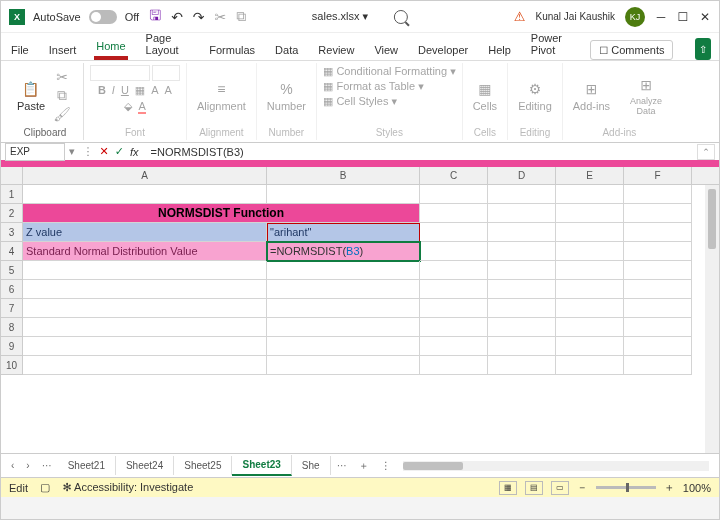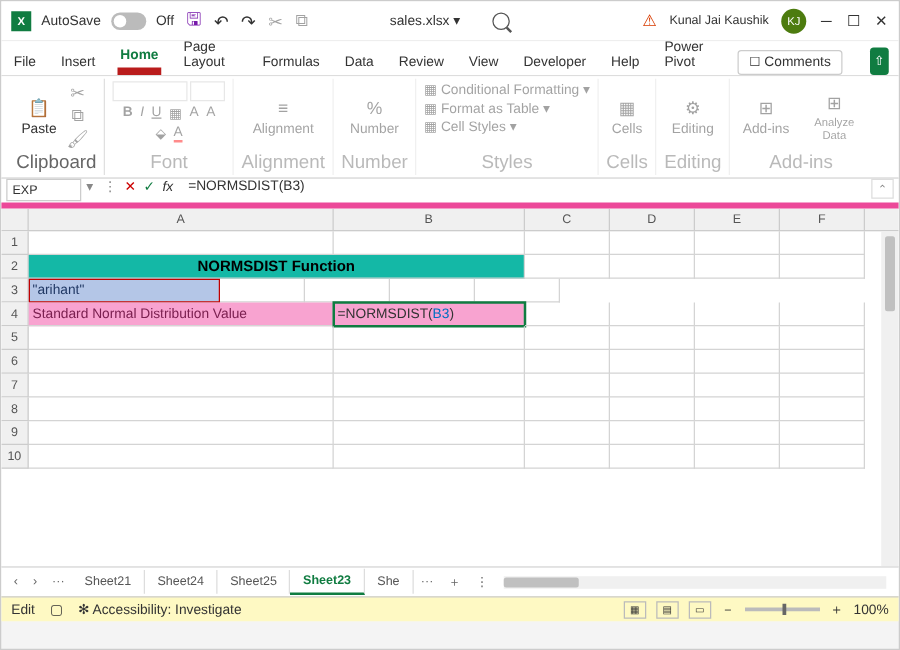--- a/index.html
+++ b/index.html
@@ -12,48 +12,48 @@
 .qat{display:flex;gap:10px;margin-left:10px;align-items:center}
 .t-center{position:absolute;left:50%;transform:translateX(-50%);display:flex;align-items:center;gap:6px}
 .t-search{width:14px;height:14px;border:1.5px solid #555;border-radius:50%;position:relative}
 .t-search::after{content:'';width:5px;height:1.5px;background:#555;position:absolute;bottom:-2px;right:-3px;transform:rotate(45deg)}
 .t-right{margin-left:auto;display:flex;align-items:center;gap:10px}
 .warn{color:#d83b01;font-size:13px}
 .avatar{width:20px;height:20px;border-radius:50%;background:#4d7c0f;color:#fff;display:flex;align-items:center;justify-content:center;font-size:9px}
 .winbtn{width:12px;height:12px;display:flex;align-items:center;justify-content:center;font-size:12px}
 .tabs{height:28px;background:#fff;display:flex;align-items:flex-end;padding:0 8px;gap:16px;border-bottom:1px solid #ddd}
 .tab{font-size:11px;color:#333;padding:4px 2px;cursor:pointer}
-.tab.active{border-bottom:6px solid #b91c1c;color:#107c41;font-weight:700}
+.tab.active{border-bottom:4px solid #b91c1c;color:#107c41;font-weight:400}
 .comments-btn{margin-left:auto;border:1px solid #ccc;padding:3px 8px;border-radius:3px;font-size:10px;display:flex;align-items:center;gap:3px}
 .share-btn{width:22px;height:22px;background:#107c41;border-radius:3px;display:flex;align-items:center;justify-content:center;margin-left:6px}
 .ribbon{height:82px;background:#fff;display:flex;border-bottom:1px solid #ccc;padding:2px 6px}
 .rgroup{display:flex;flex-direction:column;align-items:center;justify-content:space-between;padding:2px 6px;border-right:1px solid #e0e0e0}
 .rgroup:last-child{border-right:none}
 .rtop{flex:1;display:flex;align-items:center;gap:4px}
-.rlabel{font-size:15px;color:#666;padding-top:1px}
+.rlabel{font-size:10px;color:#666;padding-top:1px}
 .rbtn{display:flex;flex-direction:column;align-items:center;gap:2px;padding:2px 4px;font-size:10px}
 .rbtn svg,.rbtn .ic{width:18px;height:18px}
 .ic{display:flex;align-items:center;justify-content:center;font-size:14px}
 .small-grid{display:grid;grid-template-columns:auto auto;gap:2px 6px;font-size:10px}
 .disabled{opacity:.45}
-.fbar{height:24px;background:#fff;display:flex;align-items:flex-start;border-bottom:5px solid #ec4899;padding:0 4px;gap:4px}
+.fbar{height:24px;background:#fff;display:flex;align-items:center;border-bottom:7px solid #ec4899;padding:0 4px;gap:4px}
 .namebox{width:60px;height:18px;border:1px solid #ccc;padding:0 4px;font-size:10px;display:flex;align-items:center}
 .fx-btns{display:flex;gap:6px;align-items:center;color:#666;padding:0 4px}
 .fx-input{flex:1;font-size:11px;padding:0 4px}
 .chev{width:18px;text-align:center;color:#888;border:1px solid #ddd;height:16px;font-size:9px;line-height:14px}
 .grid-wrap{position:relative;height:286px;overflow:hidden;background:#fff}
 .colhdr{display:flex;height:18px;background:#f0f0f0;border-bottom:1px solid #ccc}
 .rowh{width:22px;background:#f0f0f0;border-right:1px solid #ccc}
 .ch{border-right:1px solid #ccc;text-align:center;font-size:10px;line-height:18px;color:#555}
 .ch.A{width:244px}.ch.B{width:153px}.ch.o{width:68px}
 .row{display:flex;height:19px}
 .rh{width:22px;background:#f0f0f0;border-right:1px solid #ccc;border-bottom:1px solid #ccc;text-align:center;font-size:10px;line-height:19px;color:#555}
 .c{border-right:1px solid #d4d4d4;border-bottom:1px solid #d4d4d4;padding:0 3px;font-size:11px;line-height:19px;overflow:hidden;white-space:nowrap}
 .c.A{width:244px}.c.B{width:153px}.c.o{width:68px}
-.title-row{background:#14b8a6;font-weight:bold;text-align:center;font-size:12px;color:#000}
+.title-row{background:#ec4899;font-weight:bold;text-align:center;font-size:12px;color:#000}
 .blue-row{background:#b4c6e7;color:#203864}
 .pink-row{background:#f8a3d0;color:#7b2050}
 .redbox{outline:1.5px solid #c00000;outline-offset:-1px}
 .active-cell{outline:2px solid #107c41;outline-offset:-1px}
 .vscroll{position:absolute;right:0;top:18px;width:14px;bottom:0;background:#f0f0f0;display:flex;flex-direction:column;align-items:center}
 .vthumb{width:8px;height:60px;background:#c0c0c0;margin-top:4px;border-radius:2px}
 .sheetbar{height:24px;background:#fff;display:flex;align-items:center;border-top:1px solid #ccc;padding:0 4px;gap:0}
 .sbtn{padding:0 6px;color:#666;font-size:10px}
 .stab{padding:4px 10px;font-size:10px;border-right:1px solid #ddd;color:#555}
 .stab.active{background:#fff;border-bottom:2px solid #107c41;color:#107c41;font-weight:600}
@@ -247,20 +247,21 @@
   <div class="row">
       <div class="rh">2</div>
       <div class="c A title-row" style="width:397px;border-right:1px solid #d4d4d4">NORMSDIST Function</div>
       <div class="c o"></div>
       <div class="c o"></div>
       <div class="c o"></div>
       <div class="c o"></div>
     </div>
   <div class="row">
       <div class="rh">3</div>
+      <div class="c A blue-row">Z value</div>
       <div class="c B blue-row redbox">"arihant"</div>
       <div class="c o"></div>
       <div class="c o"></div>
       <div class="c o"></div>
       <div class="c o"></div>
     </div>
   <div class="row">
       <div class="rh">4</div>
       <div class="c A pink-row">Standard Normal Distribution Value</div>
       <div class="c B pink-row redbox active-cell"><span>=NORMSDIST(</span><span style="color:#0070c0">B3</span><span>)</span></div>

